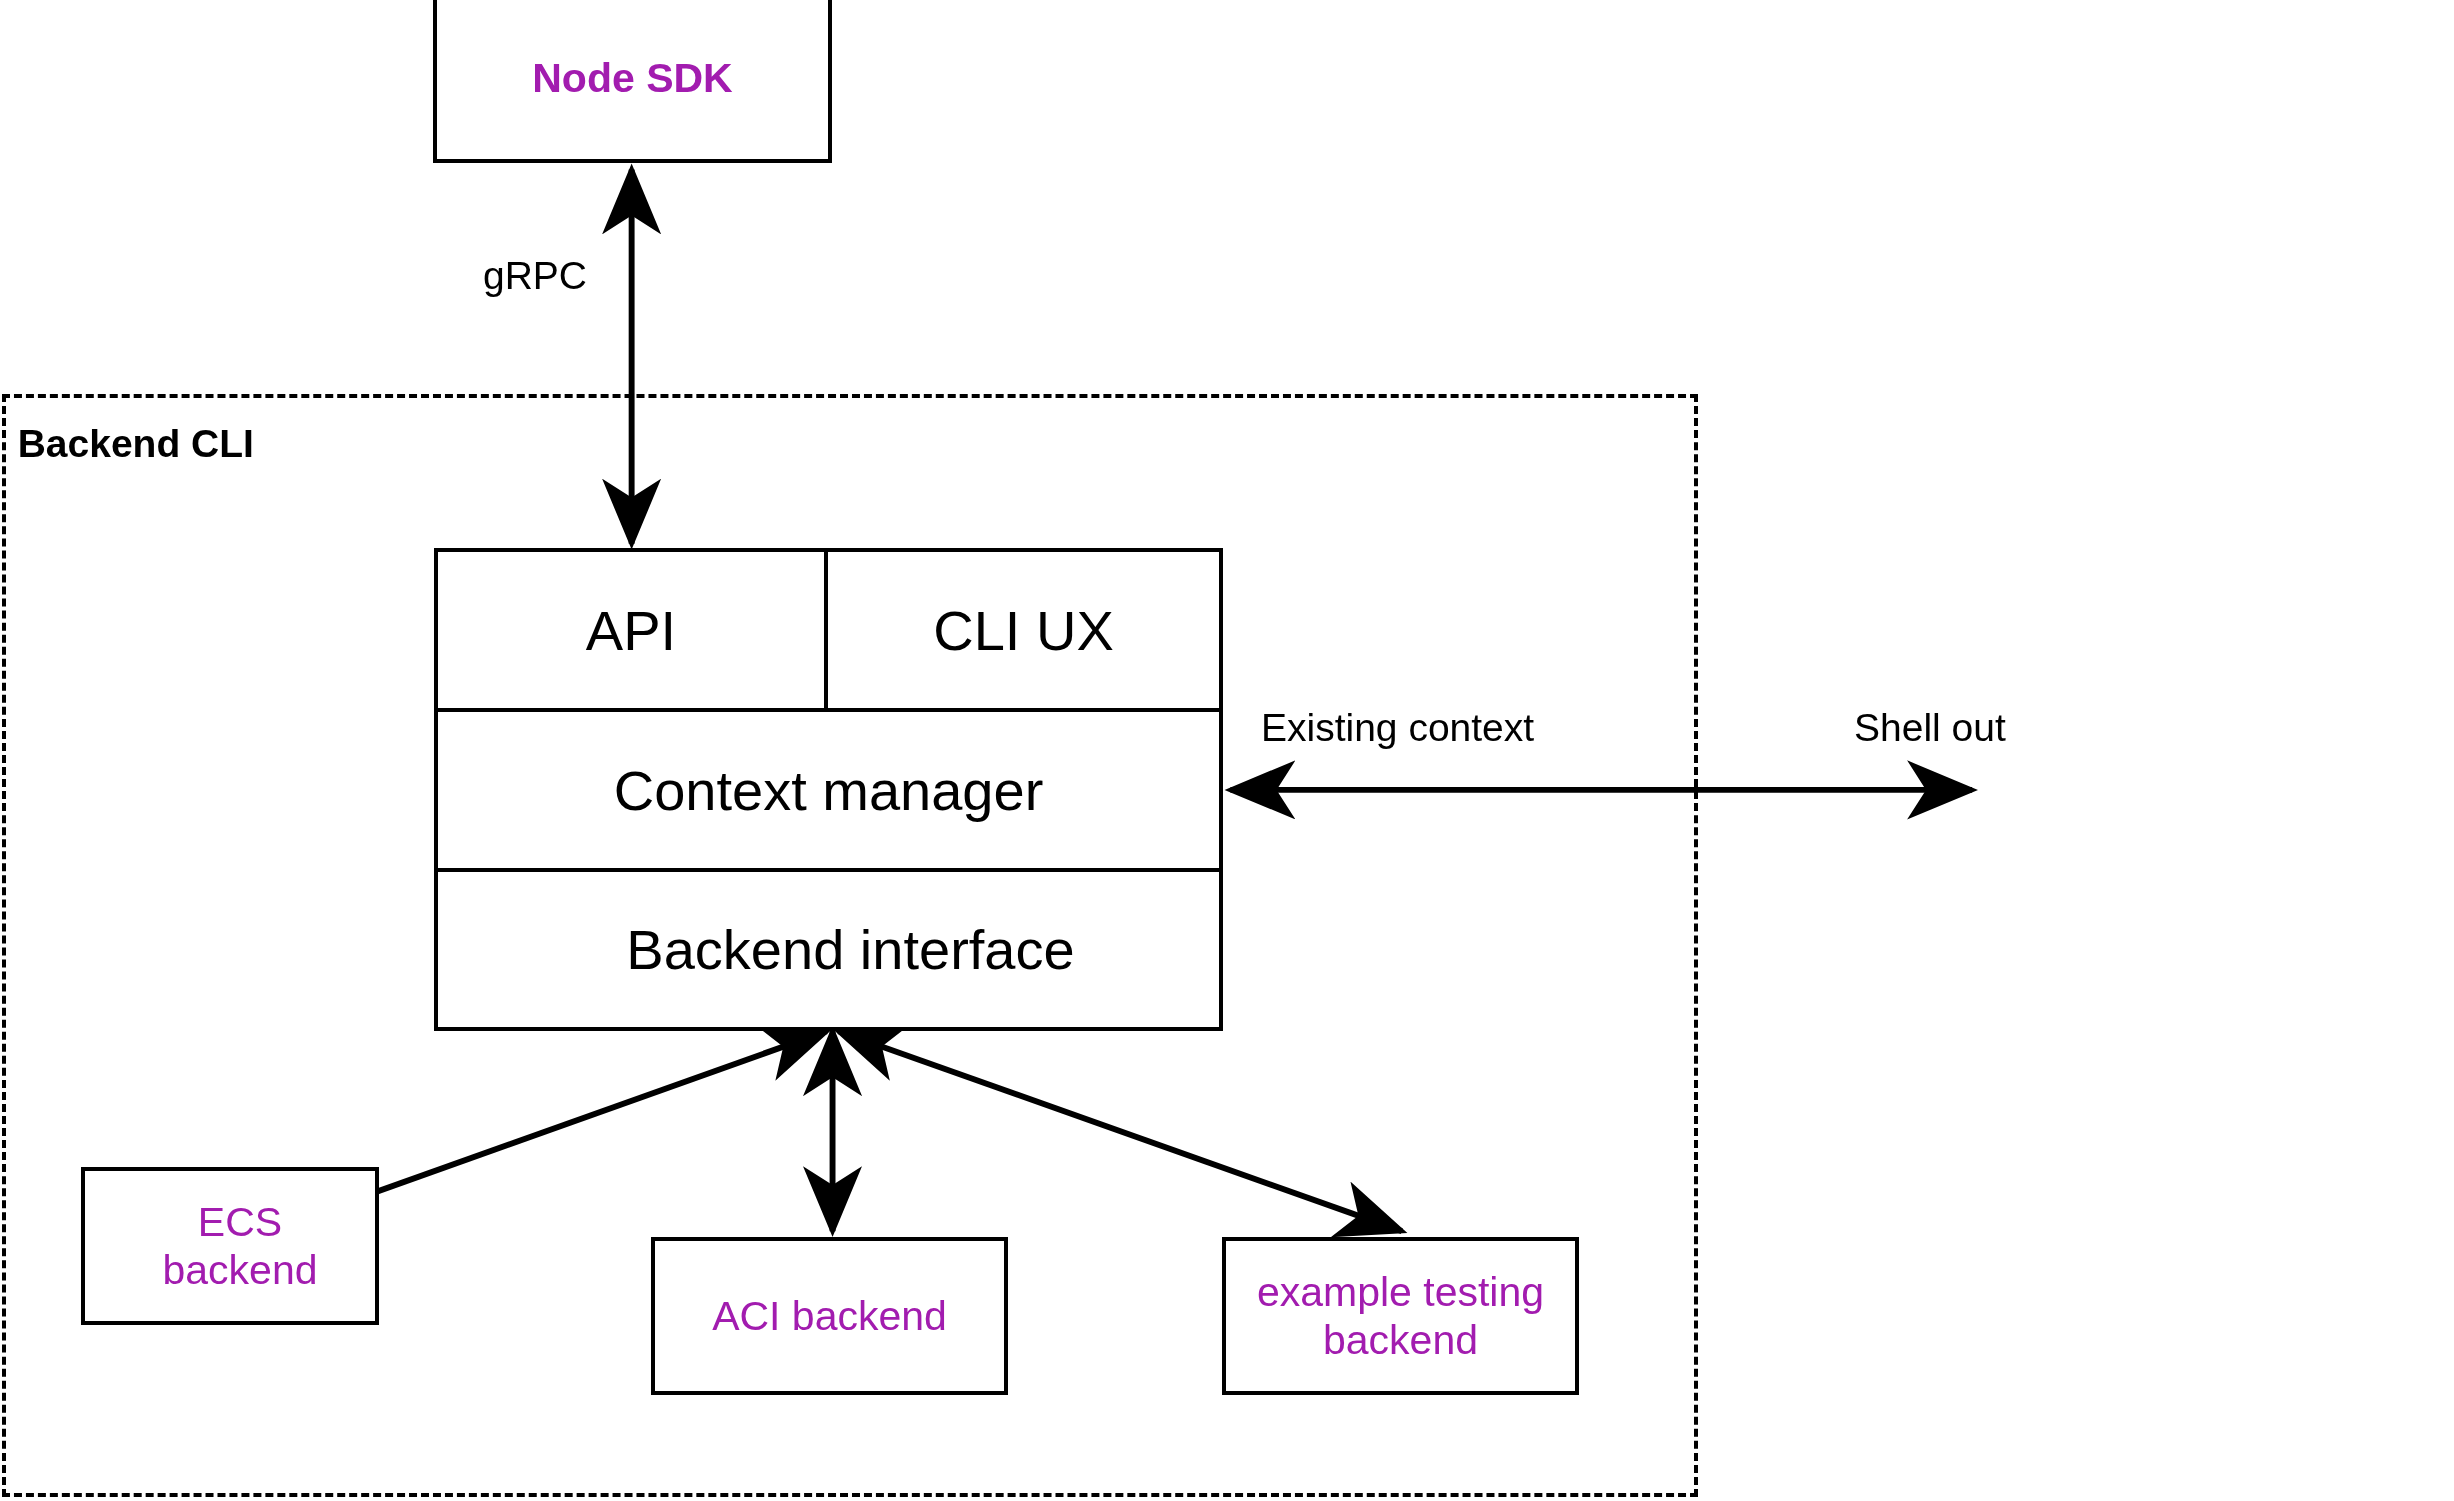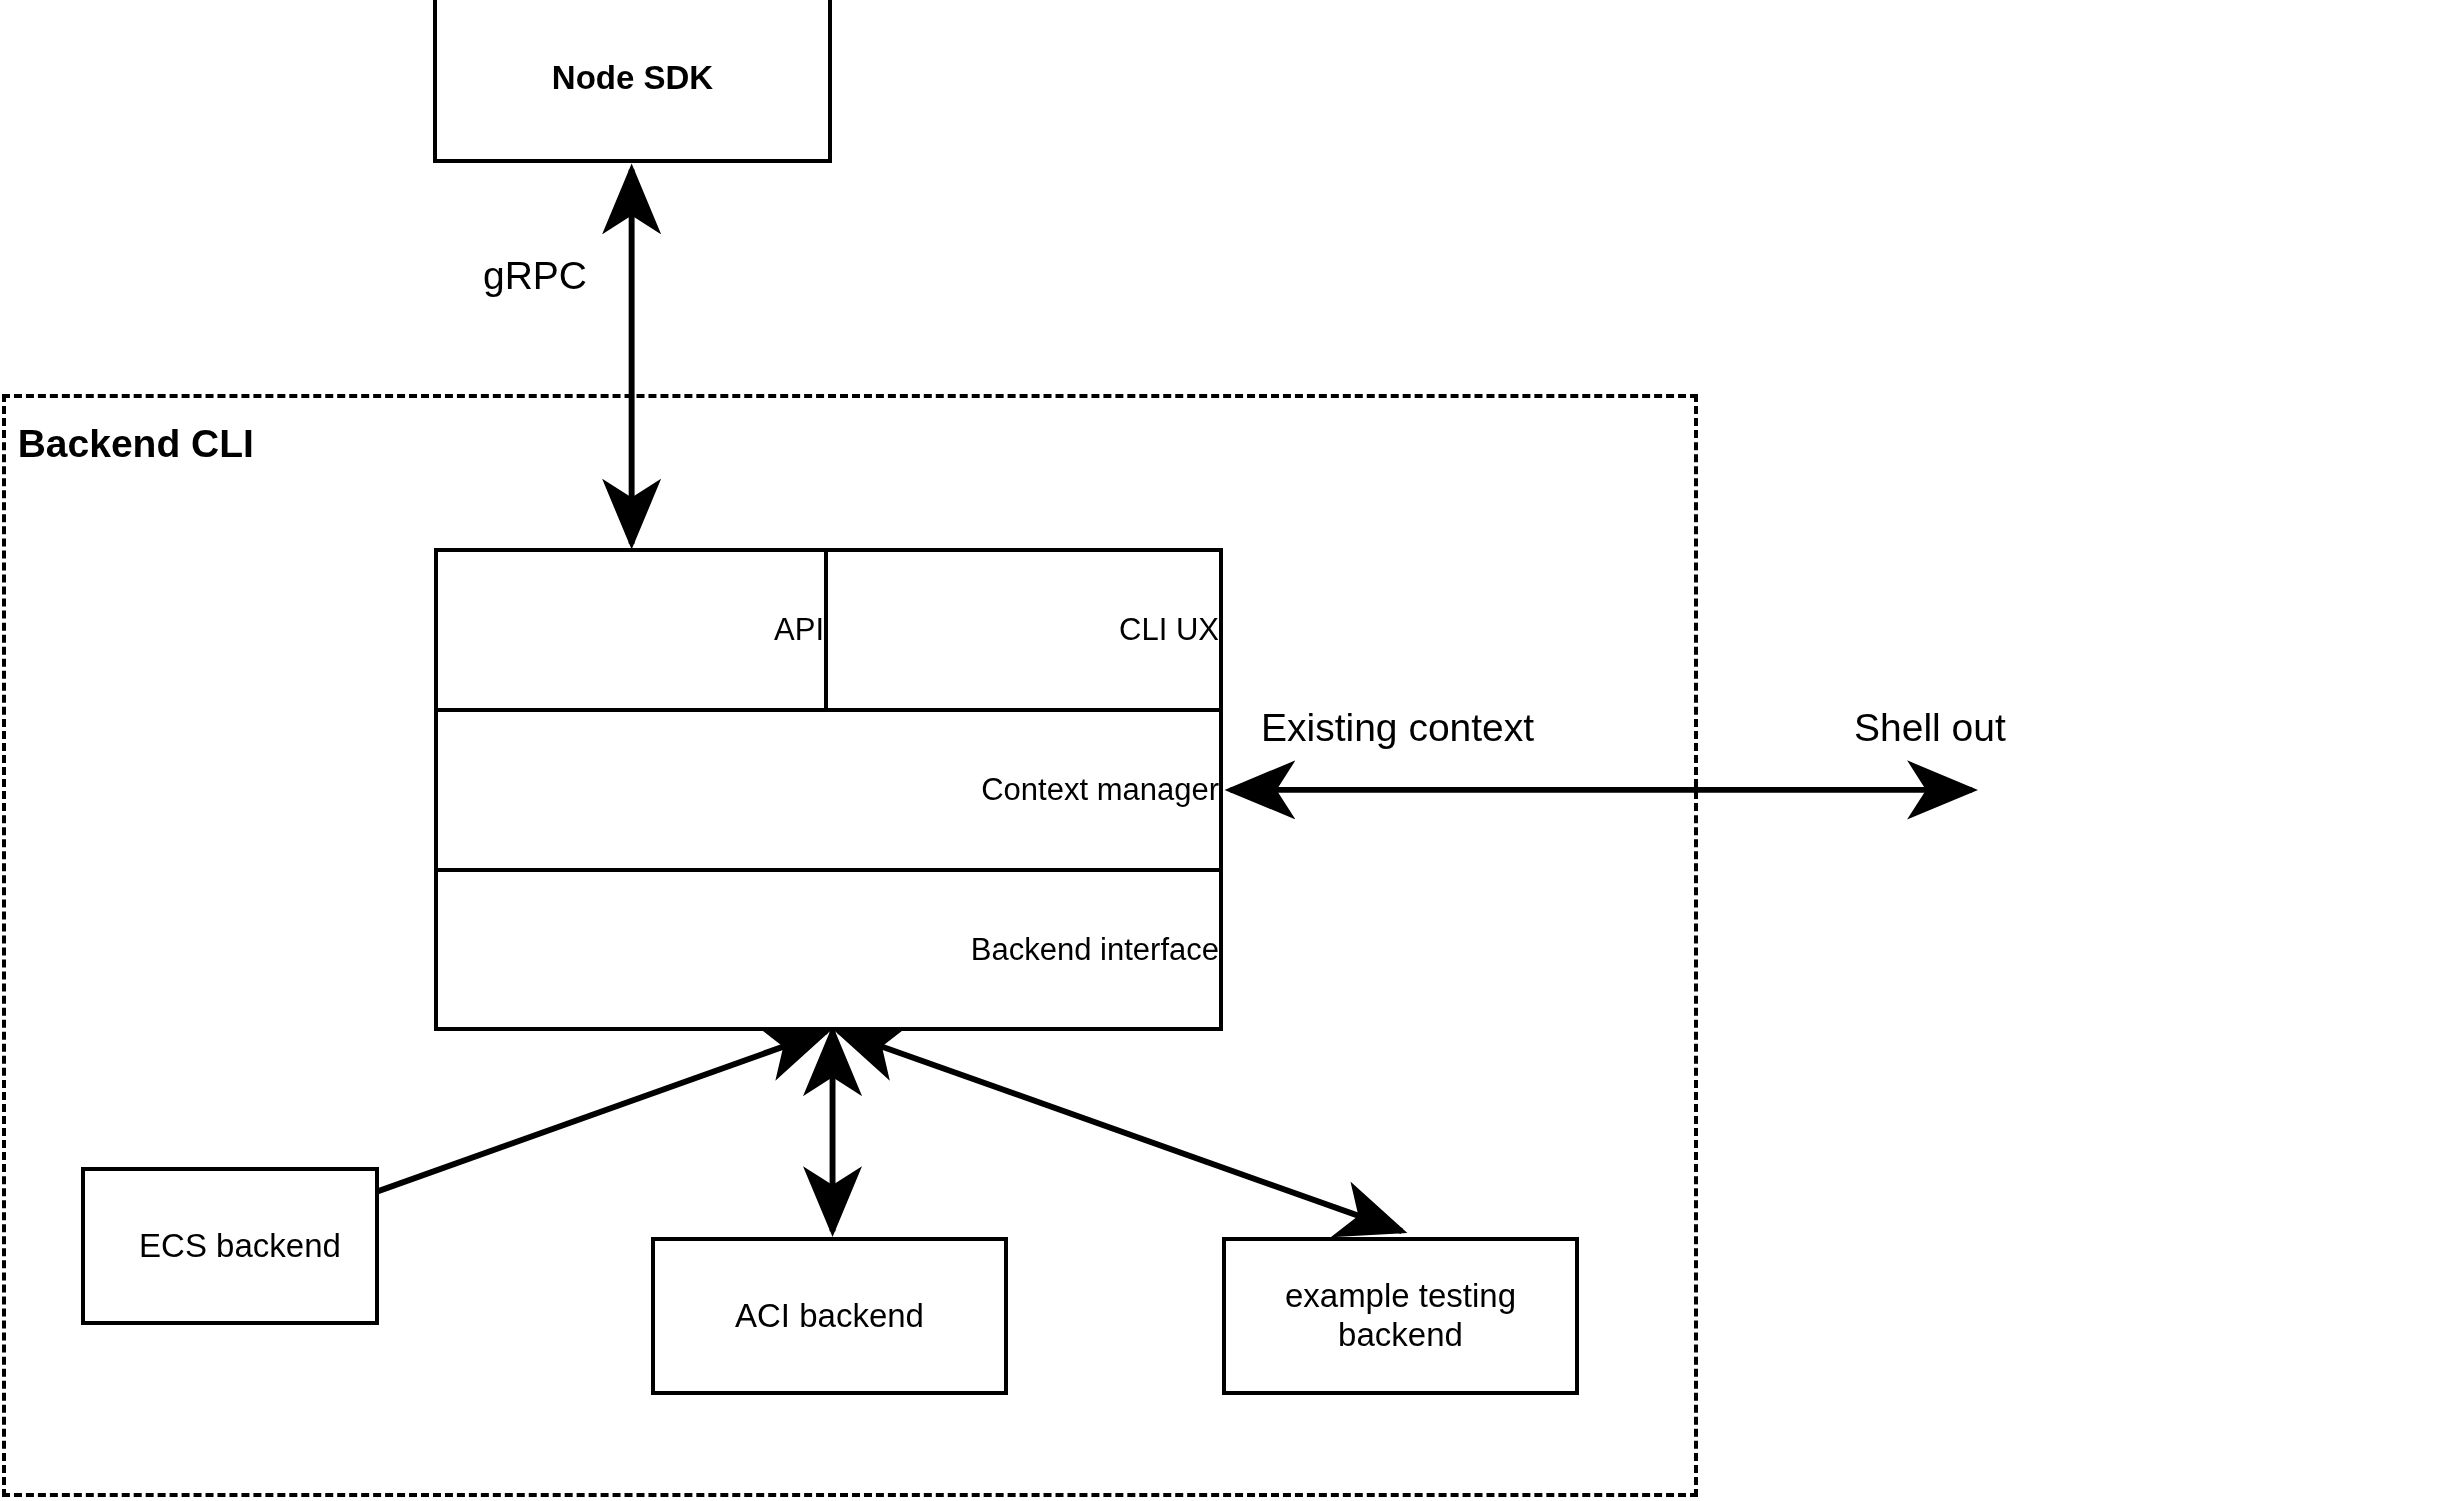--- a/index.html
+++ b/index.html
@@ -27,23 +27,23 @@
     box-sizing: border-box;
     border: 4.9px solid #000000;
     background: #ffffff;
     display: flex;
     align-items: center;
     justify-content: center;
     text-align: center;
     color: #000000;
   }
   .node-label {
-    font-size: 33px;
+    font-size: 41px;
     line-height: 1.18;
-    color: #000000;
+    color: #a21caf;
     padding: 0 9.9px;
   }
   .node-label.bold {
     font-weight: bold;
   }
   .stack-box {
     position: absolute;
     box-sizing: border-box;
     border: 4.9px solid #000000;
     background: #ffffff;
@@ -57,24 +57,24 @@
     border-bottom: 4.9px solid #000000;
   }
   .stack-row.last {
     border-bottom: none;
     padding-left: 44px;
   }
   .stack-cell {
     box-sizing: border-box;
     display: flex;
     align-items: center;
-    justify-content: flex-end;
+    justify-content: center;
     text-align: center;
     color: #000000;
-    font-size: 31px;
+    font-size: 56px;
   }
   .stack-cell.divider {
     border-right: 4.9px solid #000000;
   }
   .group-box {
     position: absolute;
     box-sizing: border-box;
     border: 4.9px dashed #000000;
     background: transparent;
   }

